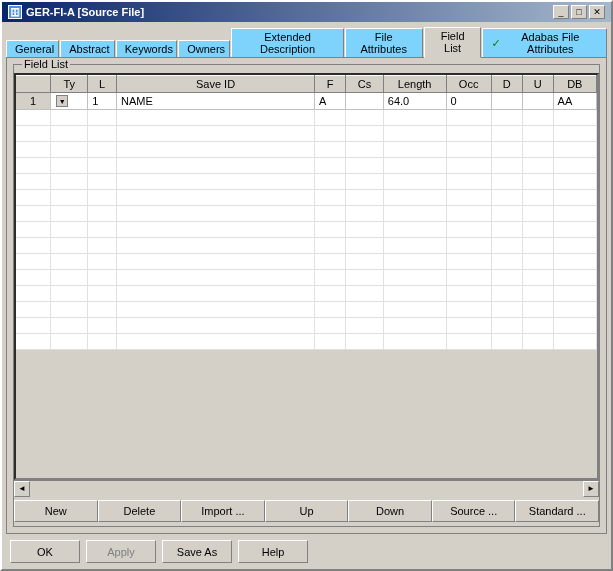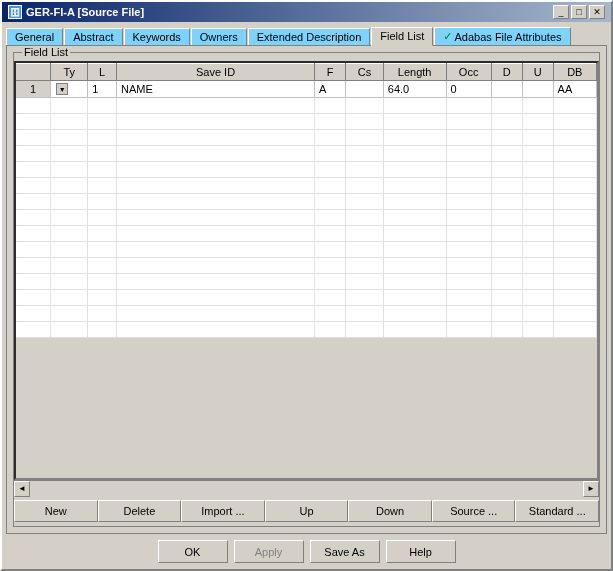--- a/index.html
+++ b/index.html
@@ -270,21 +270,20 @@
       font-size: 11px;
       display: flex;
       align-items: center;
       justify-content: center;
     }
 
     
     .bottom-bar {
       padding: 6px 4px 6px 4px;
       display: flex;
-      justify-content: center;
       gap: 6px;
       background: #d4d0c8;
       flex-shrink: 0;
     }
 
     .bottom-btn {
       width: 70px;
       height: 23px;
       background: #d4d0c8;
       border: 1px solid #fff;
@@ -326,20 +325,21 @@
   </div>
 
   <div class="window-body">
 
     <div class="tab-bar">
       <div class="tab">General</div>
       <div class="tab">Abstract</div>
       <div class="tab">Keywords</div>
       <div class="tab">Owners</div>
       <div class="tab">Extended Description</div>
+      <div class="tab">File Attributes</div>
       <div class="tab active">Field List</div>
       <div class="tab" style="display:flex;align-items:center;gap:2px;">
         <span class="tab-check">✓</span>
         <span>Adabas File Attributes</span>
       </div>
     </div>
 
     <div class="tab-content">
 
       <div class="group-box">

